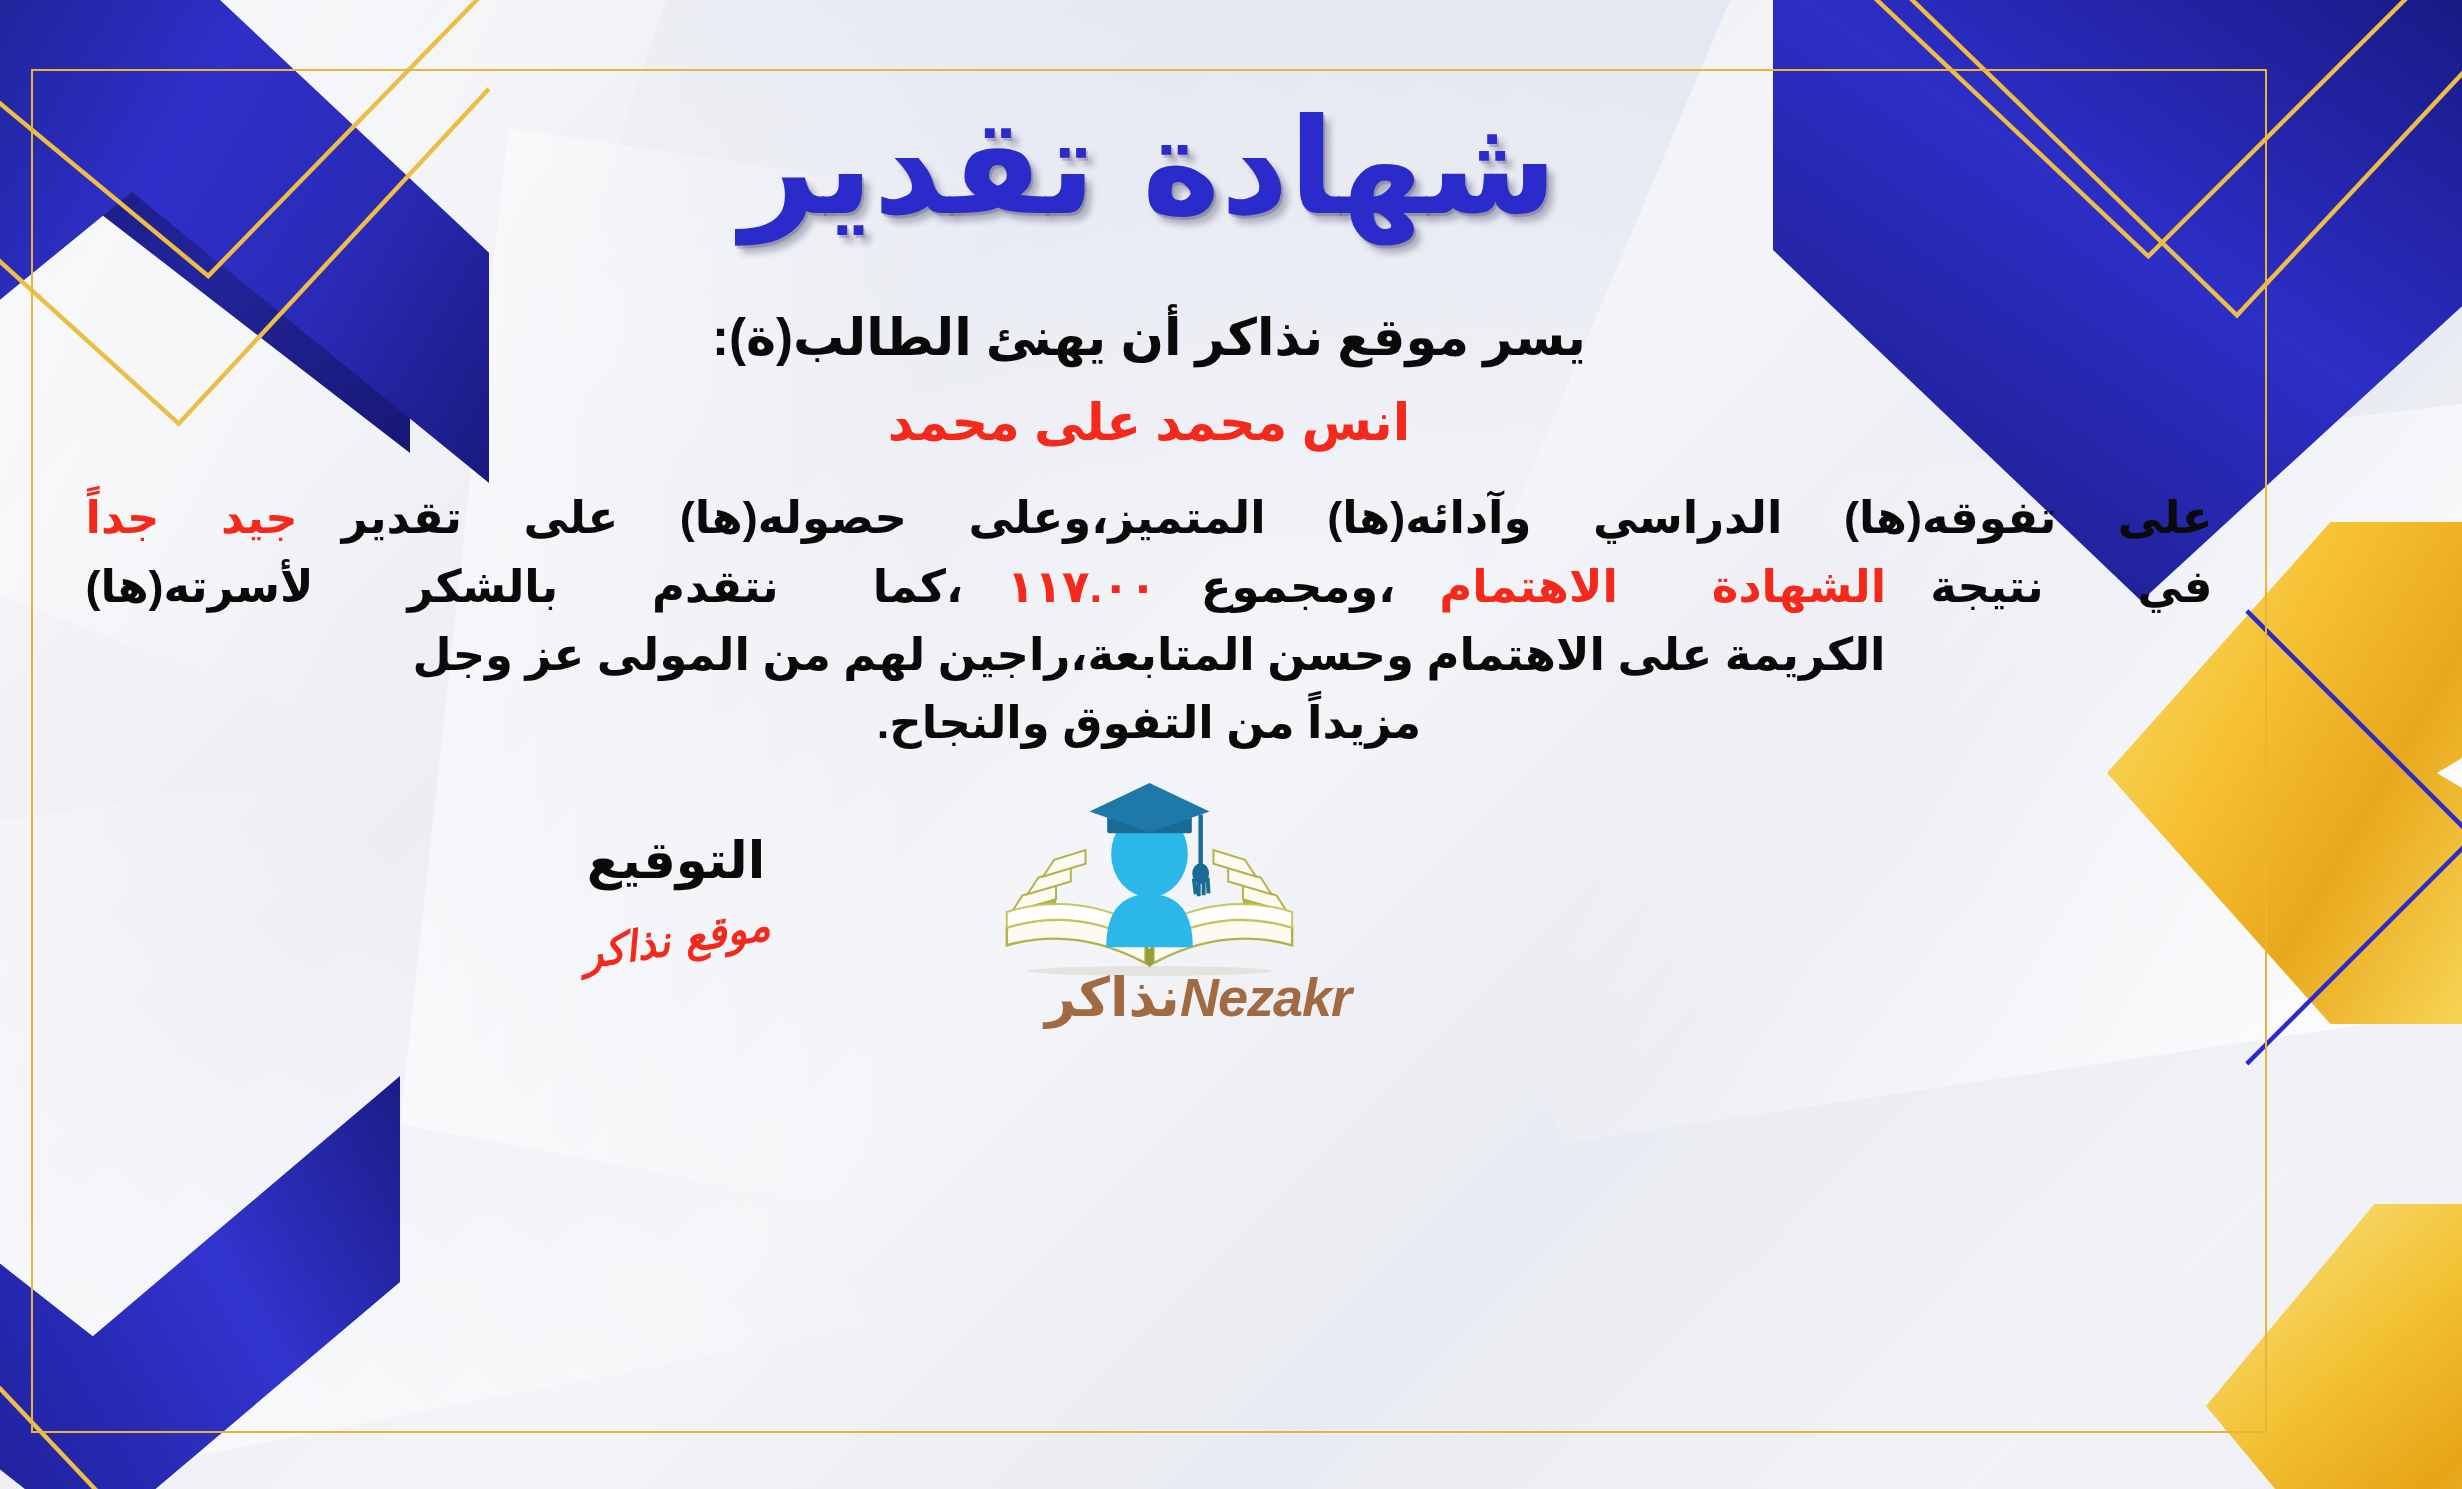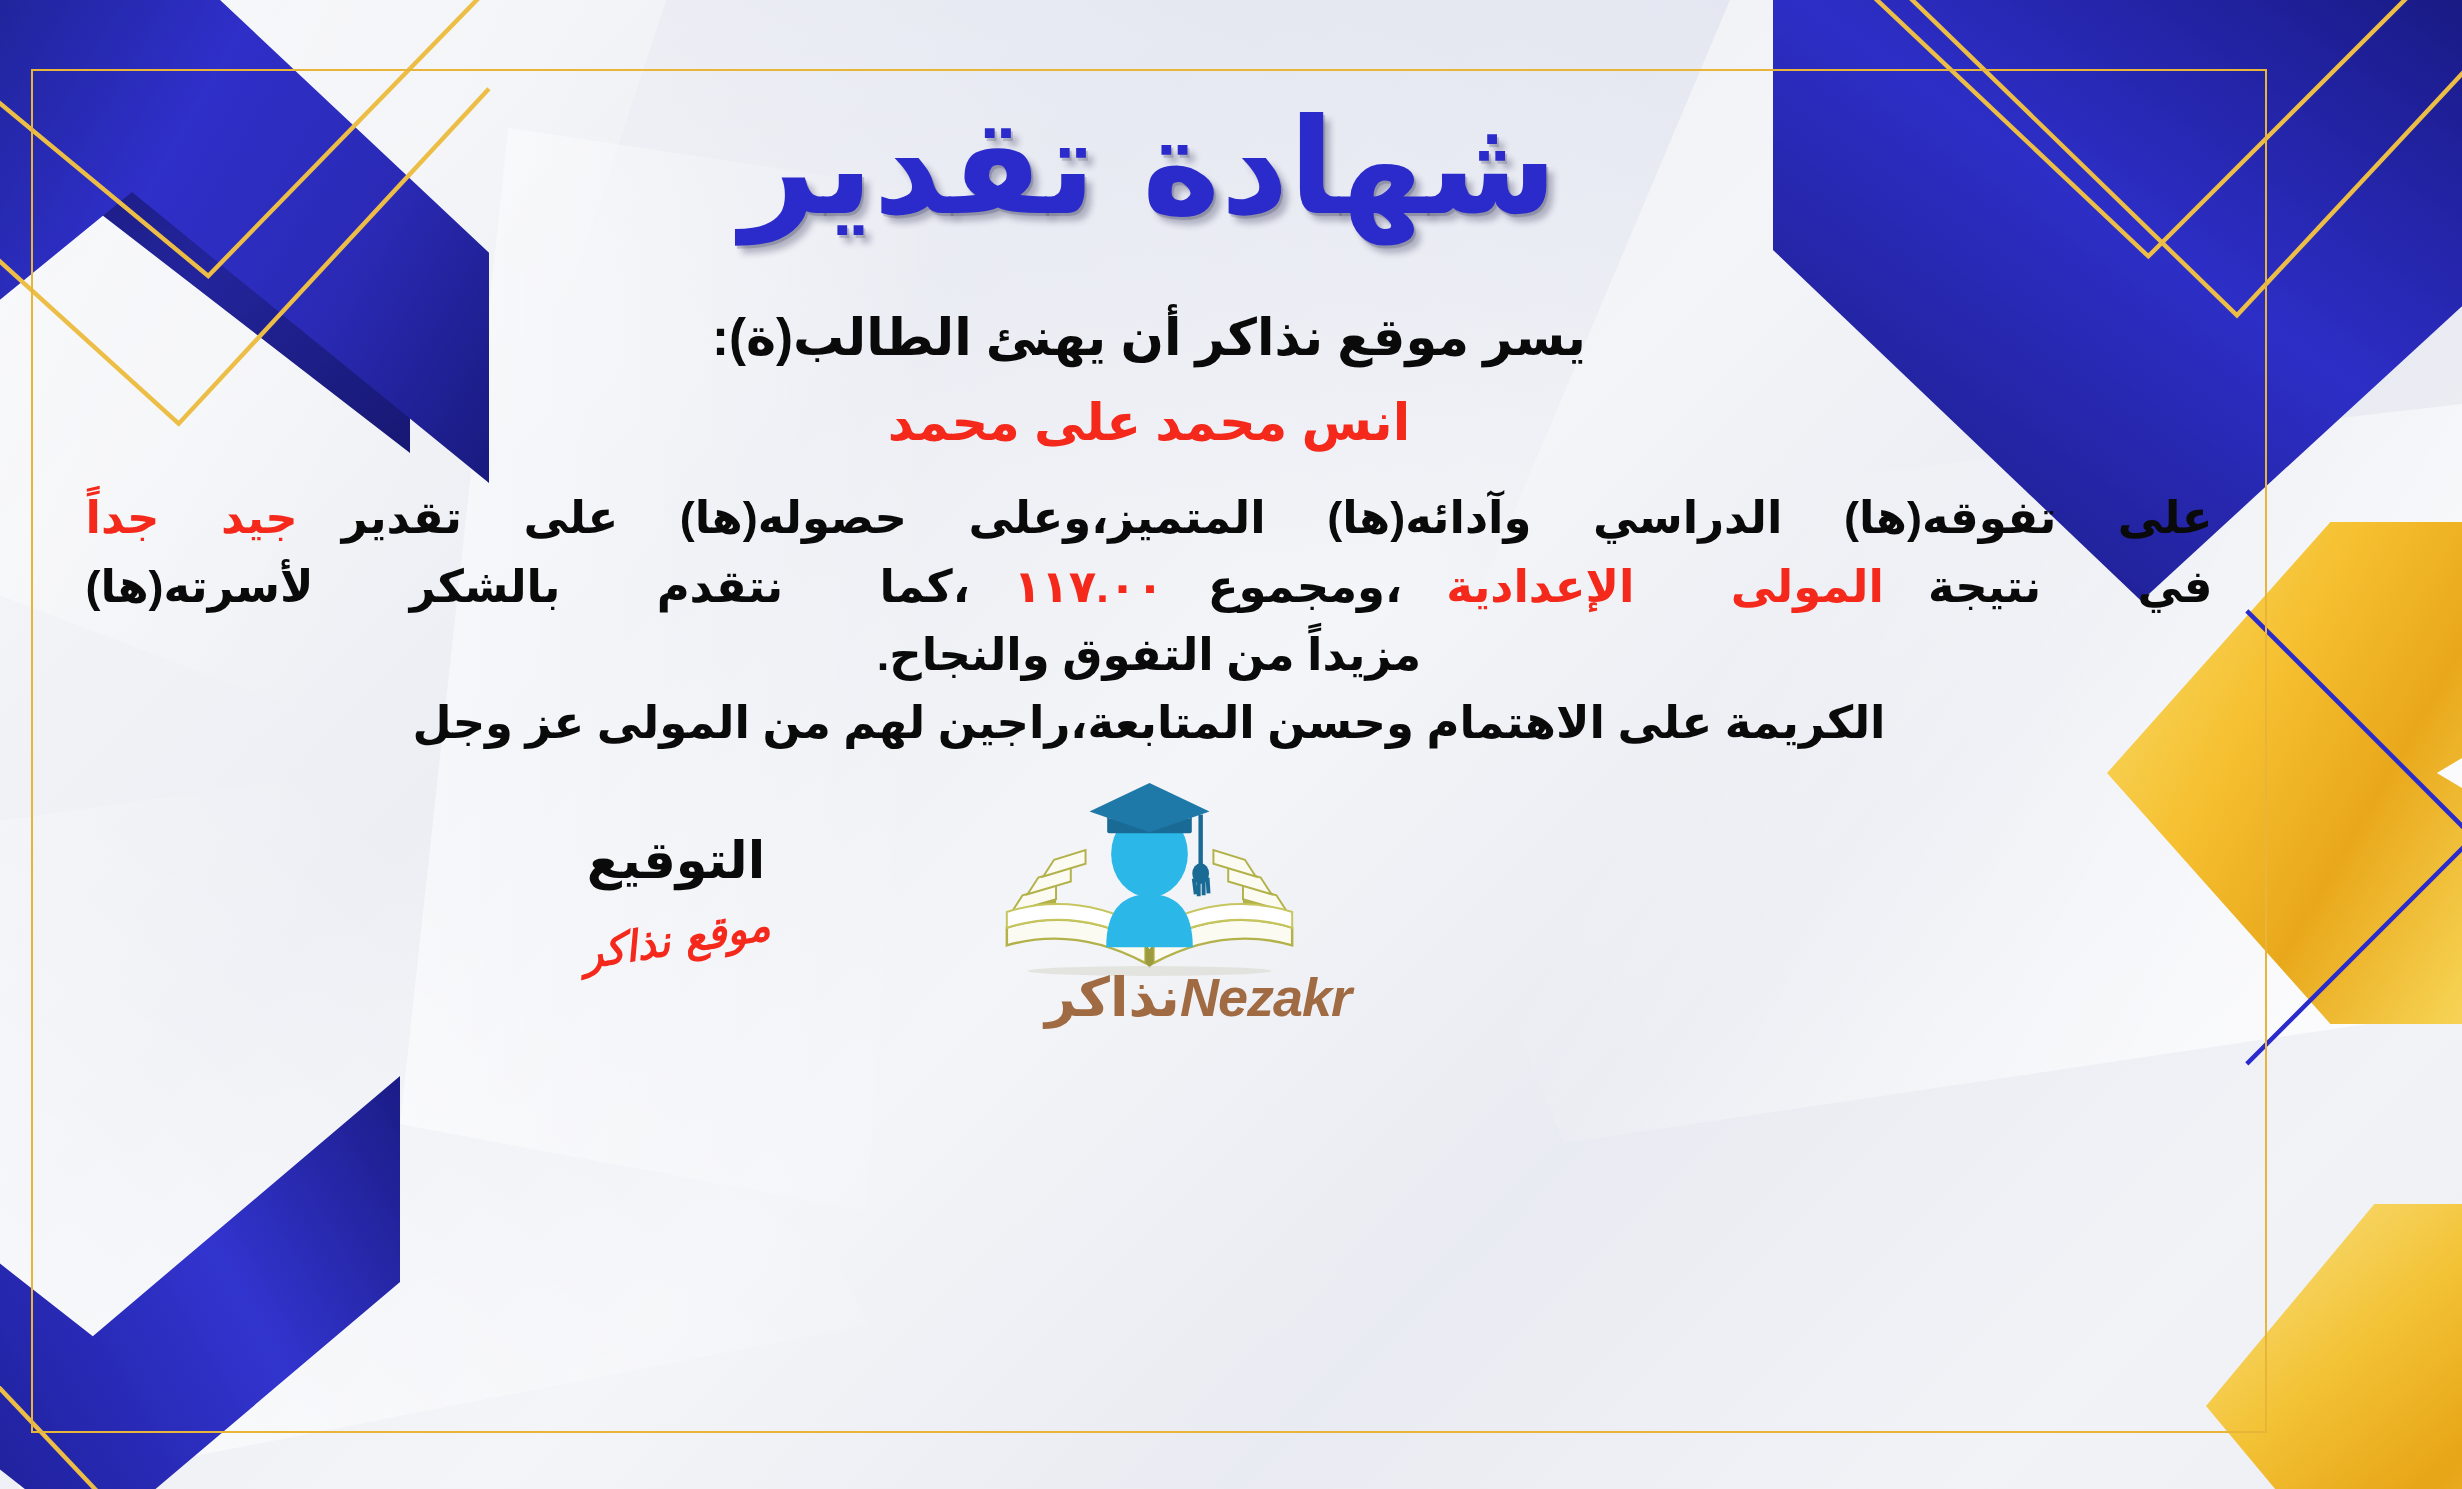--- a/index.html
+++ b/index.html
@@ -296,25 +296,25 @@
     <div class="title">شهادة تقدير</div>
 
     <div class="intro-line">يسر موقع نذاكر أن يهنئ الطالب(ة):</div>
 
     <div class="student-name">انس محمد على محمد</div>
 
     <div class="body-block">
 
       <span class="body-line l1"><span>على تفوقه(ها) الدراسي وآدائه(ها) المتميز،وعلى حصوله(ها) على تقدير</span><span class="spacer-lg"></span><span class="hl-red">جيد جداً</span></span>
 
-      <span class="body-line l2"><span>في نتيجة</span><span class="spacer-lg"></span><span class="hl-red">المولى الإعدادية</span><span class="spacer-lg"></span><span>،ومجموع</span><span class="spacer-lg"></span><span class="hl-red">١١٧.٠٠</span><span class="spacer-lg"></span><span>،كما نتقدم بالشكر لأسرته(ها)</span></span>
+      <span class="body-line l2"><span>في نتيجة</span><span class="spacer-lg"></span><span class="hl-red">الشهادة الاهتمام</span><span class="spacer-lg"></span><span>،ومجموع</span><span class="spacer-lg"></span><span class="hl-red">١١٧.٠٠</span><span class="spacer-lg"></span><span>،كما نتقدم بالشكر لأسرته(ها)</span></span>
+
+      <span class="body-line l3">الكريمة على الاهتمام وحسن المتابعة،راجين لهم من المولى عز وجل</span>
 
       <span class="body-line l4">مزيداً من التفوق والنجاح.</span>
-
-      <span class="body-line l3">الكريمة على الاهتمام وحسن المتابعة،راجين لهم من المولى عز وجل</span>
 
     </div>
 
     <div class="footer">
 
       <div class="sig-block">
         <div class="sig-label">التوقيع</div>
         <div class="sig-mark">موقع نذاكر</div>
       </div>
 

